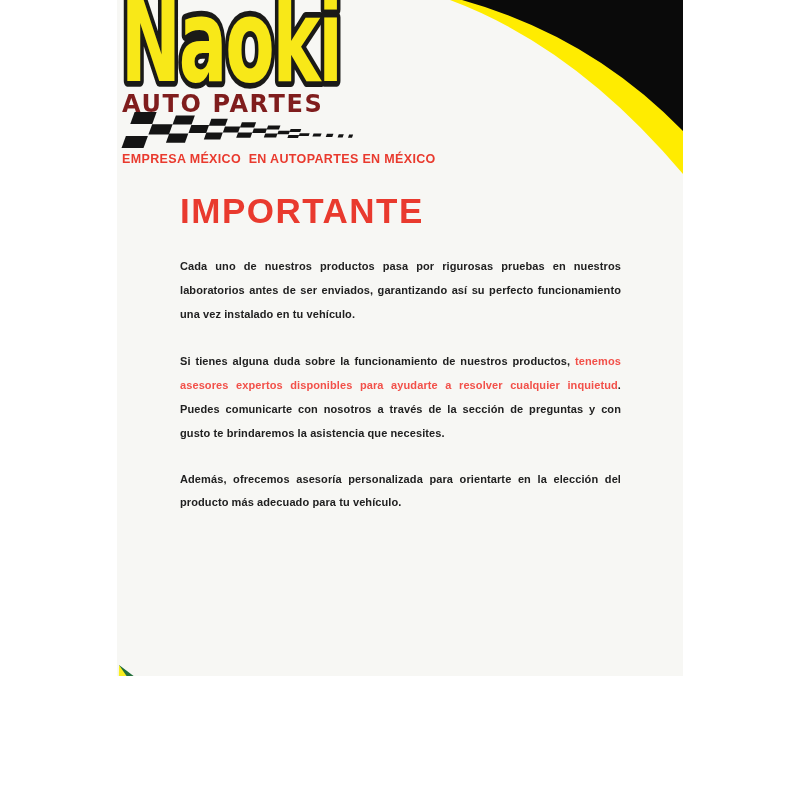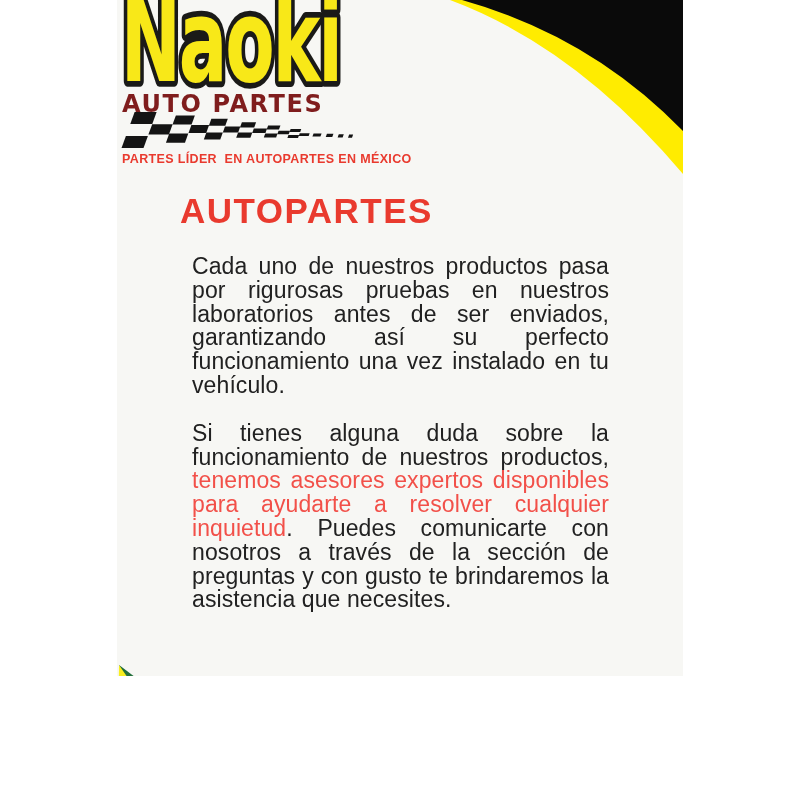--- a/index.html
+++ b/index.html
@@ -24,22 +24,22 @@
     position:absolute;left:5px;top:152px;
     font-size:12.5px;font-weight:700;letter-spacing:0.35px;
     color:var(--accent-red,#ea352c);white-space:pre;
   }
   .content{position:absolute;left:63px;top:193px;width:441px;z-index:2;}
   .content h1{
     margin:0;font-size:35px;line-height:36px;font-weight:800;
     letter-spacing:1.5px;color:var(--accent-red,#ee352d);
   }
   .content p{
-    margin:12px;text-align:justify;font-size:23px;line-height:23.8px;
-    font-weight:400;color:var(--body-text,#212121);letter-spacing:0.1px;
+    margin:0;text-align:justify;font-size:11px;line-height:23.8px;
+    font-weight:700;color:var(--body-text,#212121);letter-spacing:0.1px;
   }
   .content p.p1{margin-top:26px;margin-bottom:24px;}
   .content p.p3{margin-top:22px;}
   .hl{color:var(--highlight-red,#f25049);}
 </style>
 </head>
 <body>
 
 <div class="flyer">
 
@@ -98,24 +98,27 @@
           <rect x="166.72794534647545" y="19.72652985091635" width="11.449043825746728" height="3.4265298509163546" fill="#141414"></rect>
           <rect x="178.1769891722222" y="18" width="10.647610757944456" height="2.9810809702972283" fill="#141414"></rect>
           <rect x="178.1769891722222" y="23.962161940594456" width="10.647610757944456" height="2.9810809702972283" fill="#141414"></rect>
           <rect x="188.82459993016664" y="22.293540444158587" width="9.902278004888345" height="2.5935404441585885" fill="#141414"></rect>
           <rect x="202.72687793505497" y="22.4" width="8" height="3.2" fill="#141414"></rect>
           <rect x="216.22687793505497" y="22.799999999999997" width="6.5" height="3.2" fill="#141414"></rect>
           <rect x="228.22687793505497" y="23.2" width="5" height="3.2" fill="#141414"></rect>
           <rect x="238.72687793505497" y="23.599999999999998" width="4" height="3.2" fill="#141414"></rect>
         </g>
     </svg>
-    <div class="tagline">PARTES LÍDER  EN AUTOPARTES EN MÉXICO</div>
+    <div class="tagline">EMPRESA MÉXICO  EN AUTOPARTES EN MÉXICO</div>
   </div>
 
   <div class="content">
-    <h1>AUTOPARTES</h1>
+    <h1>IMPORTANTE</h1>
     <p class="p1">
       <span>Cada uno de nuestros productos pasa por rigurosas pruebas en nuestros laboratorios antes de ser enviados, garantizando así su perfecto funcionamiento una vez instalado en tu vehículo.</span>
     </p>
     <p class="p2"><span>Si tienes alguna duda sobre la funcionamiento de nuestros productos, </span><span class="hl">tenemos asesores expertos disponibles para ayudarte a resolver cualquier inquietud</span><span>. Puedes comunicarte con nosotros a través de la sección de preguntas y con gusto te brindaremos la asistencia que necesites.</span></p>
+    <p class="p3">
+      <span>Además, ofrecemos asesoría personalizada para orientarte en la elección del producto más adecuado para tu vehículo.</span>
+    </p>
   </div>
 
 </div>
 
 </body></html>

